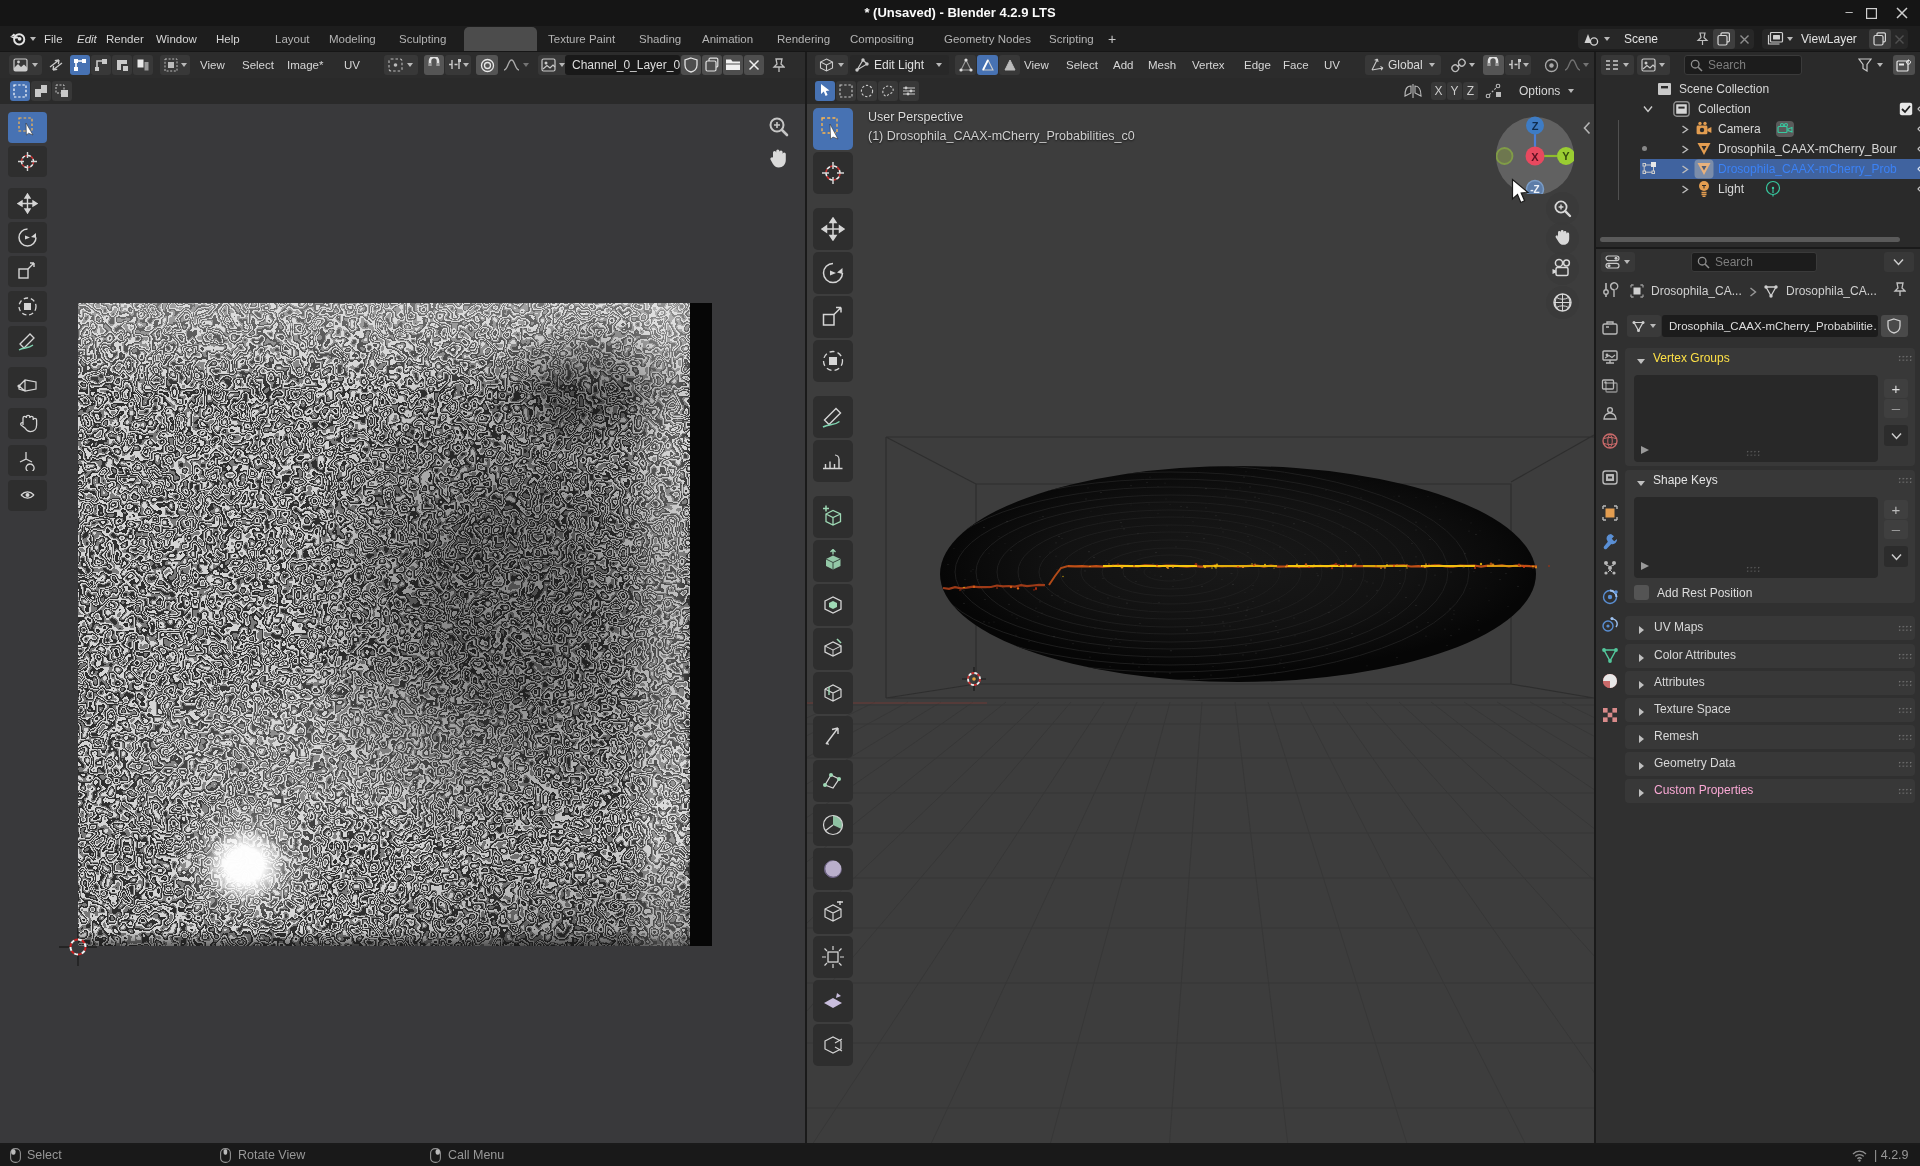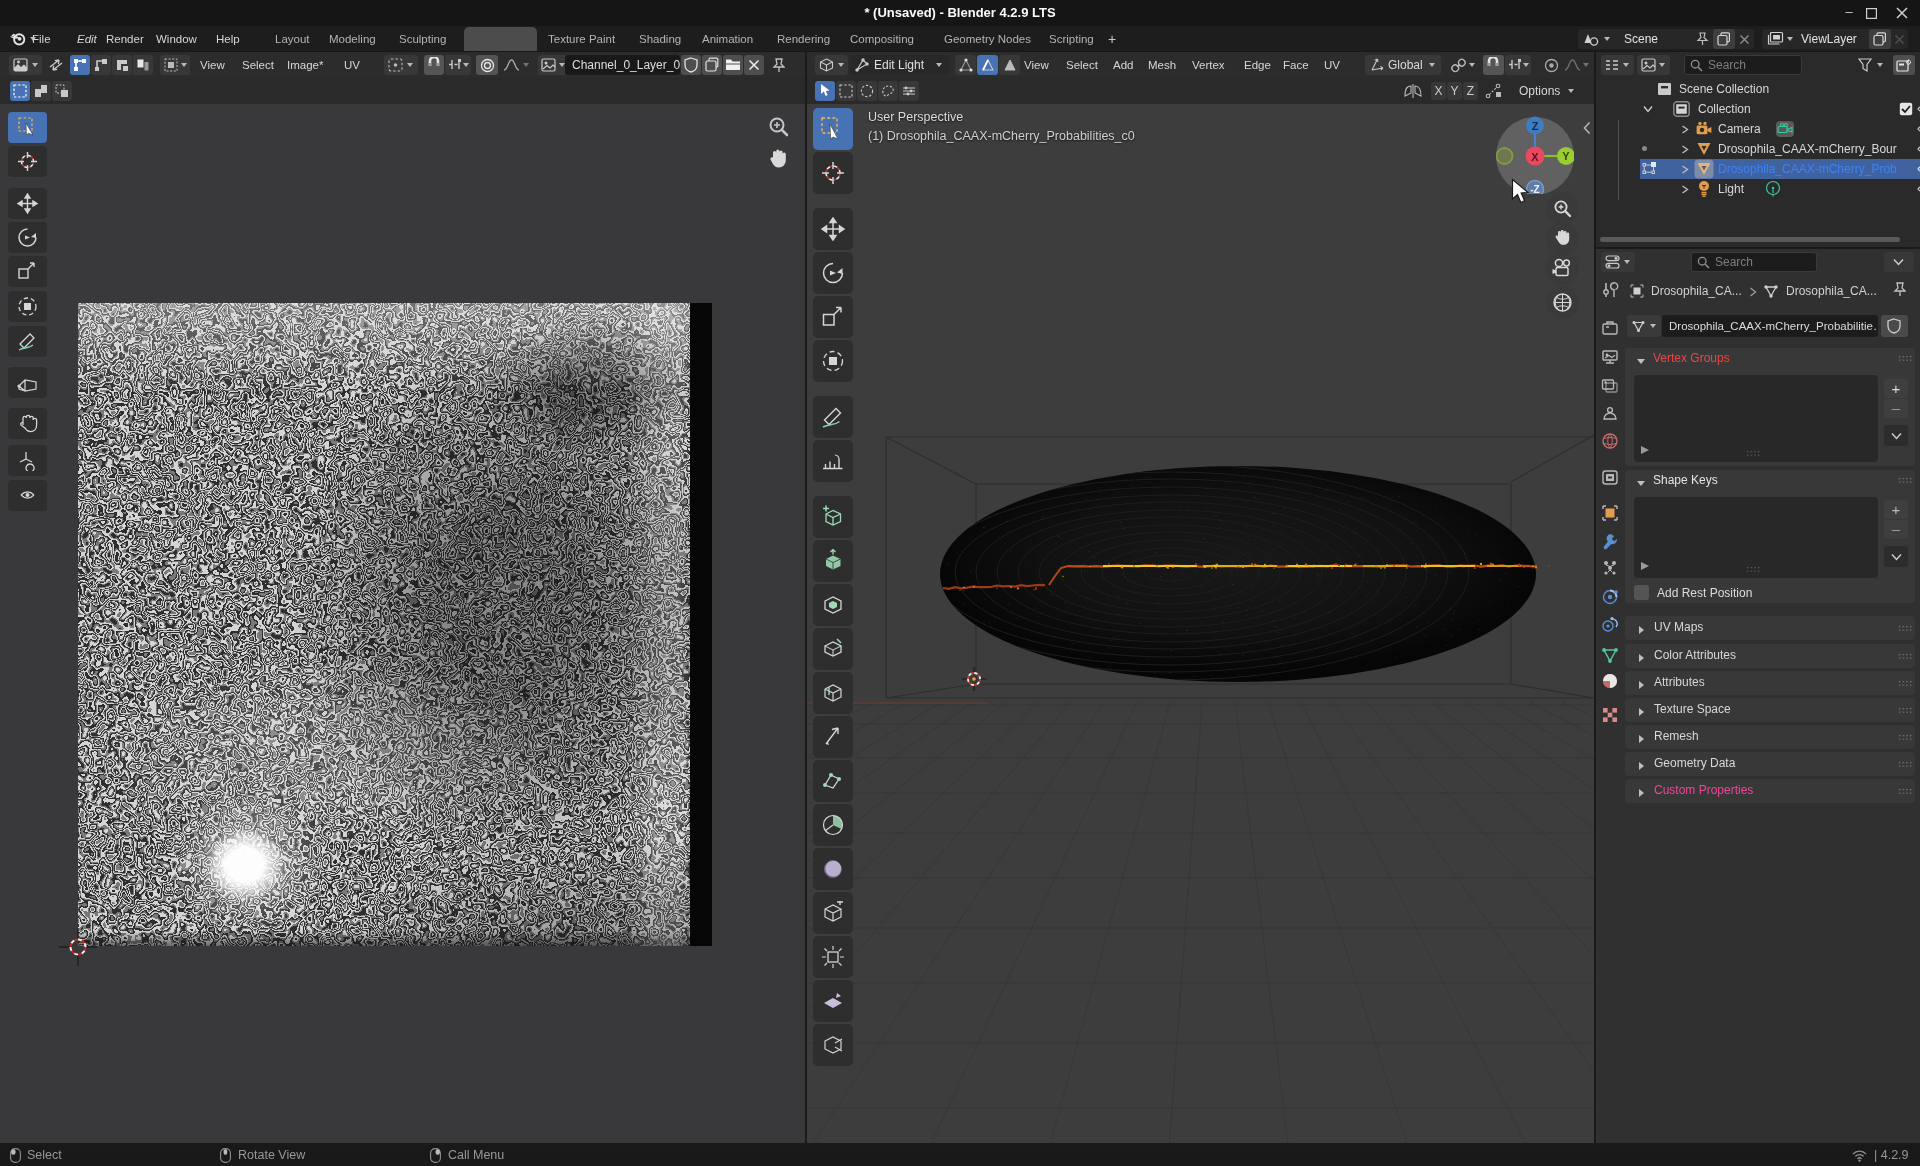--- a/index.html
+++ b/index.html
@@ -59,21 +59,21 @@
 </div>
 
 <div id="topbar" class="abs">
   <svg class="abs" style="left:9px;top:4px" width="18" height="17" viewBox="0 0 18 17">
         <circle cx="10.2" cy="9.4" r="5.1" fill="none" stroke="#e4e4e4" stroke-width="1.9"></circle>
         <circle cx="10.6" cy="8.8" r="1.9" fill="#e4e4e4"></circle>
         <path d="M1,6.8 L8.2,6.2 L10.4,8.3 L5.2,8.8 Z" fill="#e4e4e4"></path>
         <path d="M1.2,6.9 L4.8,3.4 L6.8,5.4" fill="#e4e4e4"></path>
       </svg>
   <div class="ddv" style="left:30px;top:11px"></div>
-  <div class="mi" style="left:32px;">File</div>
+  <div class="mi" style="left:44px;">File</div>
   <div class="mi" style="left:77px;font-style:italic;">Edit</div>
   <div class="mi" style="left:106px;">Render</div>
   <div class="mi" style="left:156px;">Window</div>
   <div class="mi" style="left:216px;">Help</div>
   <div class="mi tabmi" style="left:275px;">Layout</div>
   <div class="mi tabmi" style="left:329px;">Modeling</div>
   <div class="mi tabmi" style="left:399px;">Sculpting</div>
   <div class="mi tabmi" style="left:548px;">Texture Paint</div>
   <div class="mi tabmi" style="left:639px;">Shading</div>
   <div class="mi tabmi" style="left:702px;">Animation</div>
@@ -1348,21 +1348,21 @@
         <circle cx="7.5" cy="11.5" r="1.5" fill="#cfcfcf"></circle>
       </svg>
 <div class="ddv" style="left:54px;top:75px"></div>
 <div class="hfield nw" style="left:66px;top:66px;width:216px;height:22px;line-height:22px;padding-left:7px;background:#1c1c1c;font-size:11.5px;">Drosophila_CAAX-mCherry_Probabilitie…</div>
 <div class="hbtn" style="left:285px;top:66px;width:27px;height:22px;background:#4a4a4a;"></div>
 <svg class="abs" style="left:291px;top:69px" width="14" height="16" viewBox="0 0 14 16">
         <path d="M7,1 L13,3 V8 C13,12 10,14.5 7,15 C4,14.5 1,12 1,8 V3 Z" fill="none" stroke="#cfcfcf" stroke-width="1.3"></path>
       </svg>
 <div class="panel" style="top:99px;height:118px;"></div>
 <div class="abs" style="left:41px;top:104px;"><span class="chevd"></span></div>
-<div class="abs nw" style="left:57px;top:102px;color:#ef4444;">Vertex Groups</div>
+<div class="abs nw" style="left:57px;top:102px;color:#fde047;">Vertex Groups</div>
 <div class="grip" style="top:106px;"></div>
 <div class="abs" style="left:38px;top:126px;width:244px;height:87px;background:#282828;border-radius:4px;"></div>
 <svg class="abs" style="left:44px;top:196px" width="10" height="10" viewBox="0 0 10 10">
         <path d="M1,1 L9,5 L1,9 Z" fill="#9a9a9a"></path>
       </svg>
 <div class="grip" style="left:150px;right:auto;top:201px;opacity:0.4;"></div>
 <div class="hbtn" style="left:288px;top:130px;width:24px;height:19px;background:#3f3f3f;"></div>
 <div class="abs" style="left:288px;top:130px;width:24px;text-align:center;line-height:19px;color:#ddd;font-size:15px;">+</div>
 <div class="hbtn" style="left:288px;top:150px;width:24px;height:19px;background:#3f3f3f;"></div>
 <div class="abs" style="left:288px;top:150px;width:24px;text-align:center;line-height:17px;color:#999;font-size:15px;">–</div>
@@ -1408,21 +1408,21 @@
 <div class="panel" style="top:476px;height:24px;"></div>
 <div class="abs" style="left:43px;top:483px;"><span class="chev"></span></div>
 <div class="abs nw" style="left:58px;top:480px;color:#d8d8d8;">Remesh</div>
 <div class="grip" style="top:485px;"></div>
 <div class="panel" style="top:503px;height:24px;"></div>
 <div class="abs" style="left:43px;top:510px;"><span class="chev"></span></div>
 <div class="abs nw" style="left:58px;top:507px;color:#d8d8d8;">Geometry Data</div>
 <div class="grip" style="top:512px;"></div>
 <div class="panel" style="top:530px;height:24px;"></div>
 <div class="abs" style="left:43px;top:537px;"><span class="chev"></span></div>
-<div class="abs nw" style="left:58px;top:534px;color:#ec4899;">Custom Properties</div>
+<div class="abs nw" style="left:58px;top:534px;color:#f9a8d4;">Custom Properties</div>
 <div class="grip" style="top:539px;"></div>
 
 </div>
 
 <div class="abs" style="left:805px;top:52px;width:2px;height:1093px;background:#1a1a1a;"></div>
 <div class="abs" style="left:1594px;top:52px;width:2px;height:1093px;background:#1a1a1a;"></div>
 <div class="abs" style="left:1596px;top:247px;width:324px;height:2px;background:#1a1a1a;"></div>
 <div class="abs" style="left:0;top:1143px;width:1920px;height:2px;background:#1a1a1a;"></div>
 <div class="abs" style="left:0;top:51px;width:1920px;height:1px;background:#161616;"></div>
 

